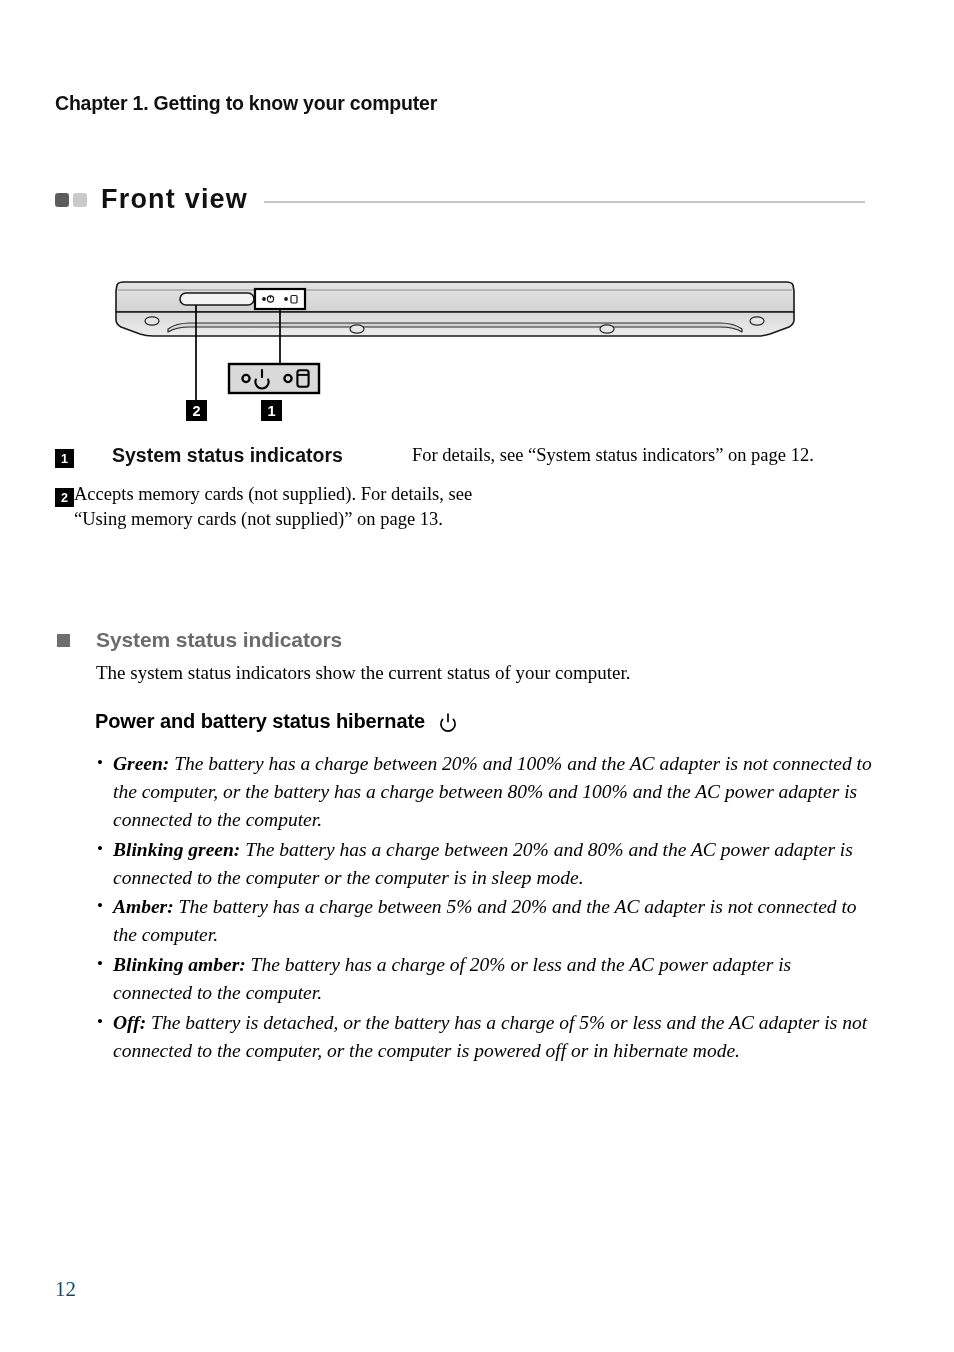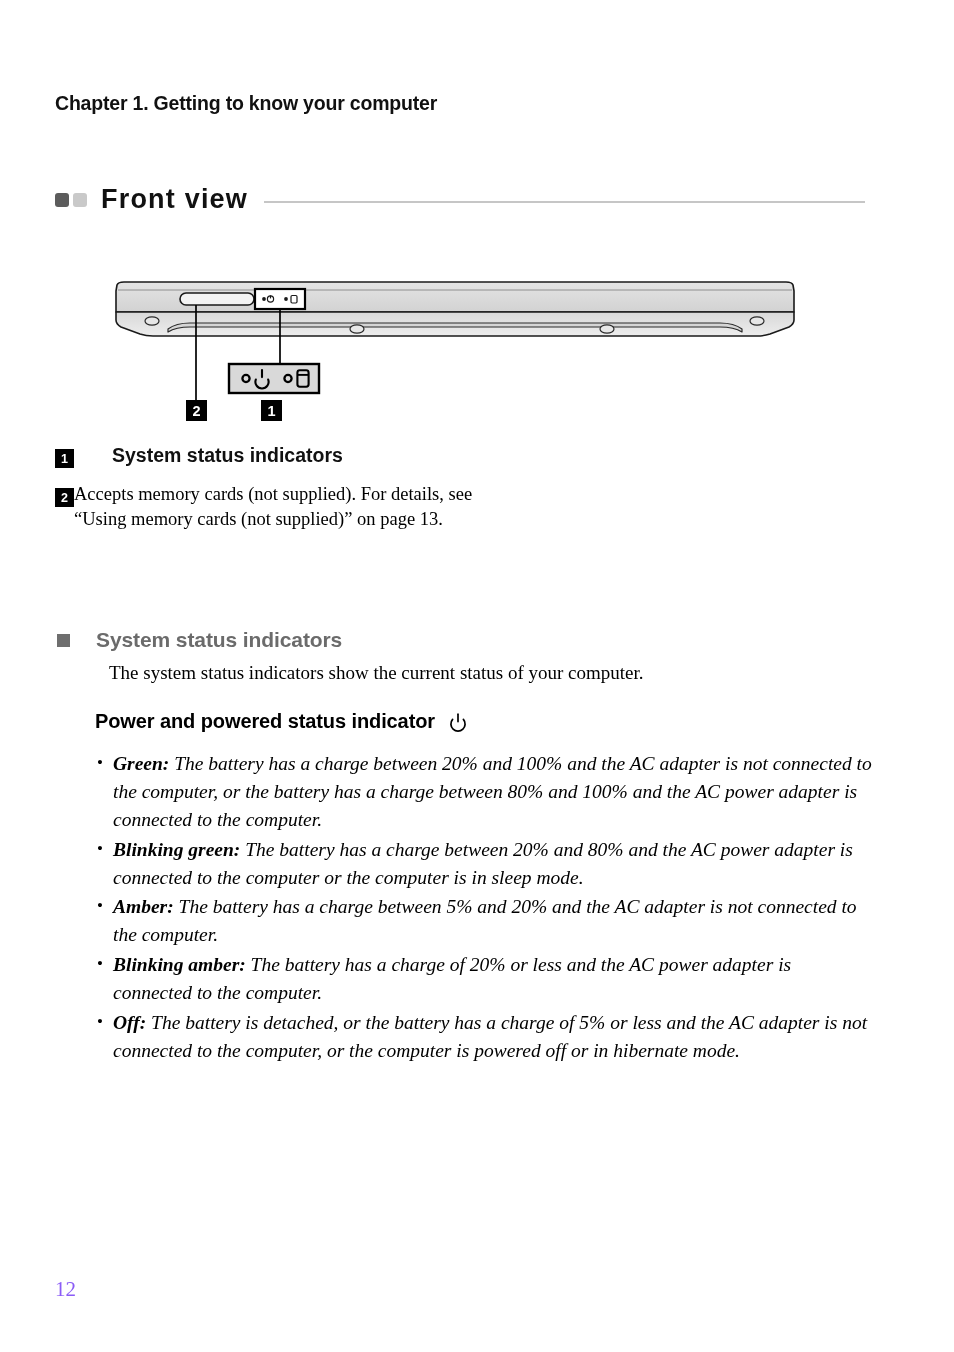--- a/index.html
+++ b/index.html
@@ -91,21 +91,21 @@
     font-family:"Liberation Sans", sans-serif;
     font-weight:bold;font-size:21px;
     color:#6b6b6b;
     margin-left:26px;
     letter-spacing:-0.1px;
   }
   .subsec-body{
     font-family:"Liberation Serif", serif;
     font-size:19px;
     color:#000;
-    margin-left:52px;
+    margin-left:39px;
     margin-top:10px;
   }
 
   
   .power-head{
     position:absolute;left:95px;top:710px;
     display:flex;align-items:center;
   }
   .power-head-text{
     font-family:"Liberation Sans", sans-serif;
@@ -129,21 +129,21 @@
     font-size:17px;
     line-height:1.5;
   }
   .bullet-text{flex:1;font-style:italic;}
   .bullet-text b{font-weight:bold;}
 
   
   .page-number{
     position:absolute;left:55px;top:1277px;
     font-family:"Liberation Serif", serif;
-    font-size:21px;color:#8b5cf6;
+    font-size:21px;color:#0c4a6e;
   }
 </style>
 </head>
 <body>
 
 <div class="page">
 
   <div class="chapter-header">Chapter 1. Getting to know your computer</div>
 
   <div class="section-title-row">
@@ -226,39 +226,40 @@
         <text x="271.5" y="144" fill="#fff" font-family="Liberation Sans, sans-serif" font-size="14.5" font-weight="bold" text-anchor="middle">1</text>
       </g>
     </svg>
   </div>
 
   <div class="deflist">
 
     <div class="defrow">
       <div class="badge">1</div>
       <div class="defterm">System status indicators</div>
+      <div class="defdesc">For details, see “System status indicators” on page 12.</div>
     </div>
 
     <div class="defrow">
       <div class="badge">2</div>
       <div class="defdesc">Accepts memory cards (not supplied). For details, see “Using memory cards (not supplied)” on page 13.</div>
     </div>
 
   </div>
 
   <div class="subsection">
     <div class="subsec-head">
       <span class="subsec-bullet"></span>
       <span class="subsec-title">System status indicators</span>
     </div>
     <div class="subsec-body">The system status indicators show the current status of your computer.</div>
   </div>
 
   <div class="power-head">
-    <span class="power-head-text">Power and powered status indicator</span>
+    <span class="power-head-text">Power and battery status hibernate</span>
     <span class="power-glyph">
       <svg width="20" height="20" viewBox="0 0 20 20" xmlns="http://www.w3.org/2000/svg">
         <path d="M 4.6 7.4 A 7.1 7.1 0 1 0 15.4 7.4" fill="none" stroke="#000" stroke-width="1.7" stroke-linecap="round"></path>
         <path d="M 10 2.2 L 10 9.6" stroke="#000" stroke-width="1.7" stroke-linecap="round"></path>
       </svg>
     </span>
   </div>
 
   <div class="bullets">
 

